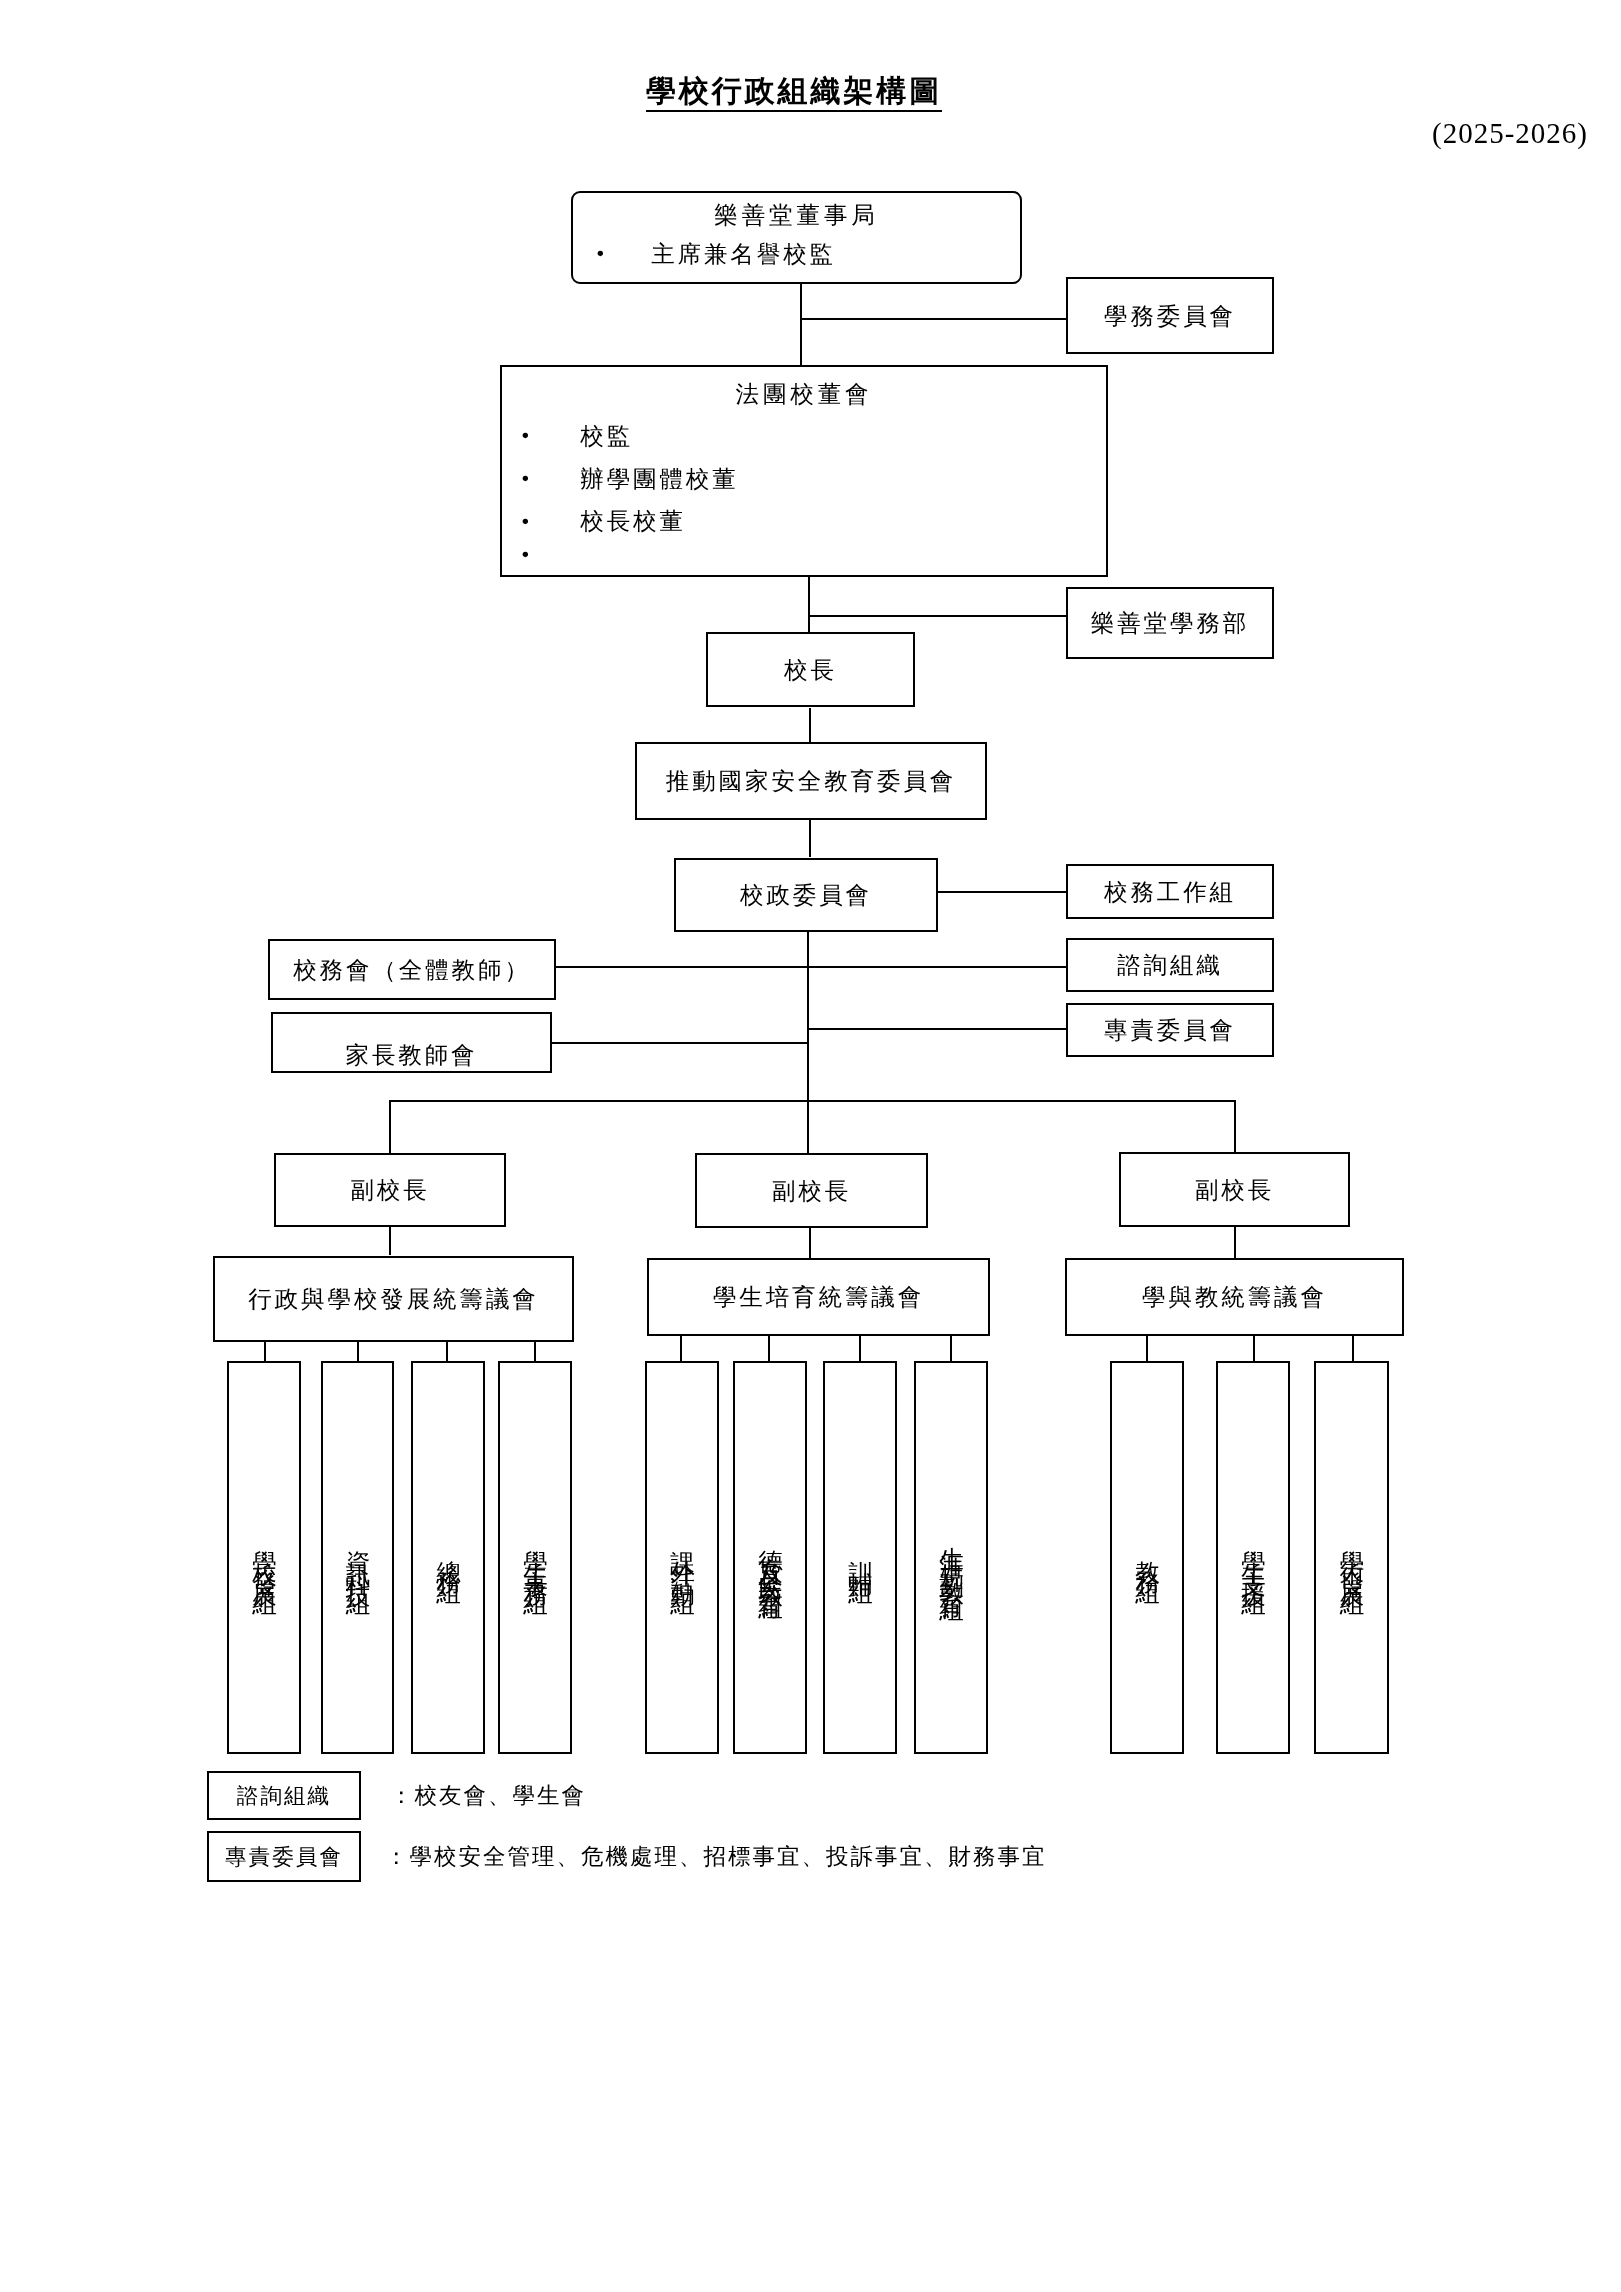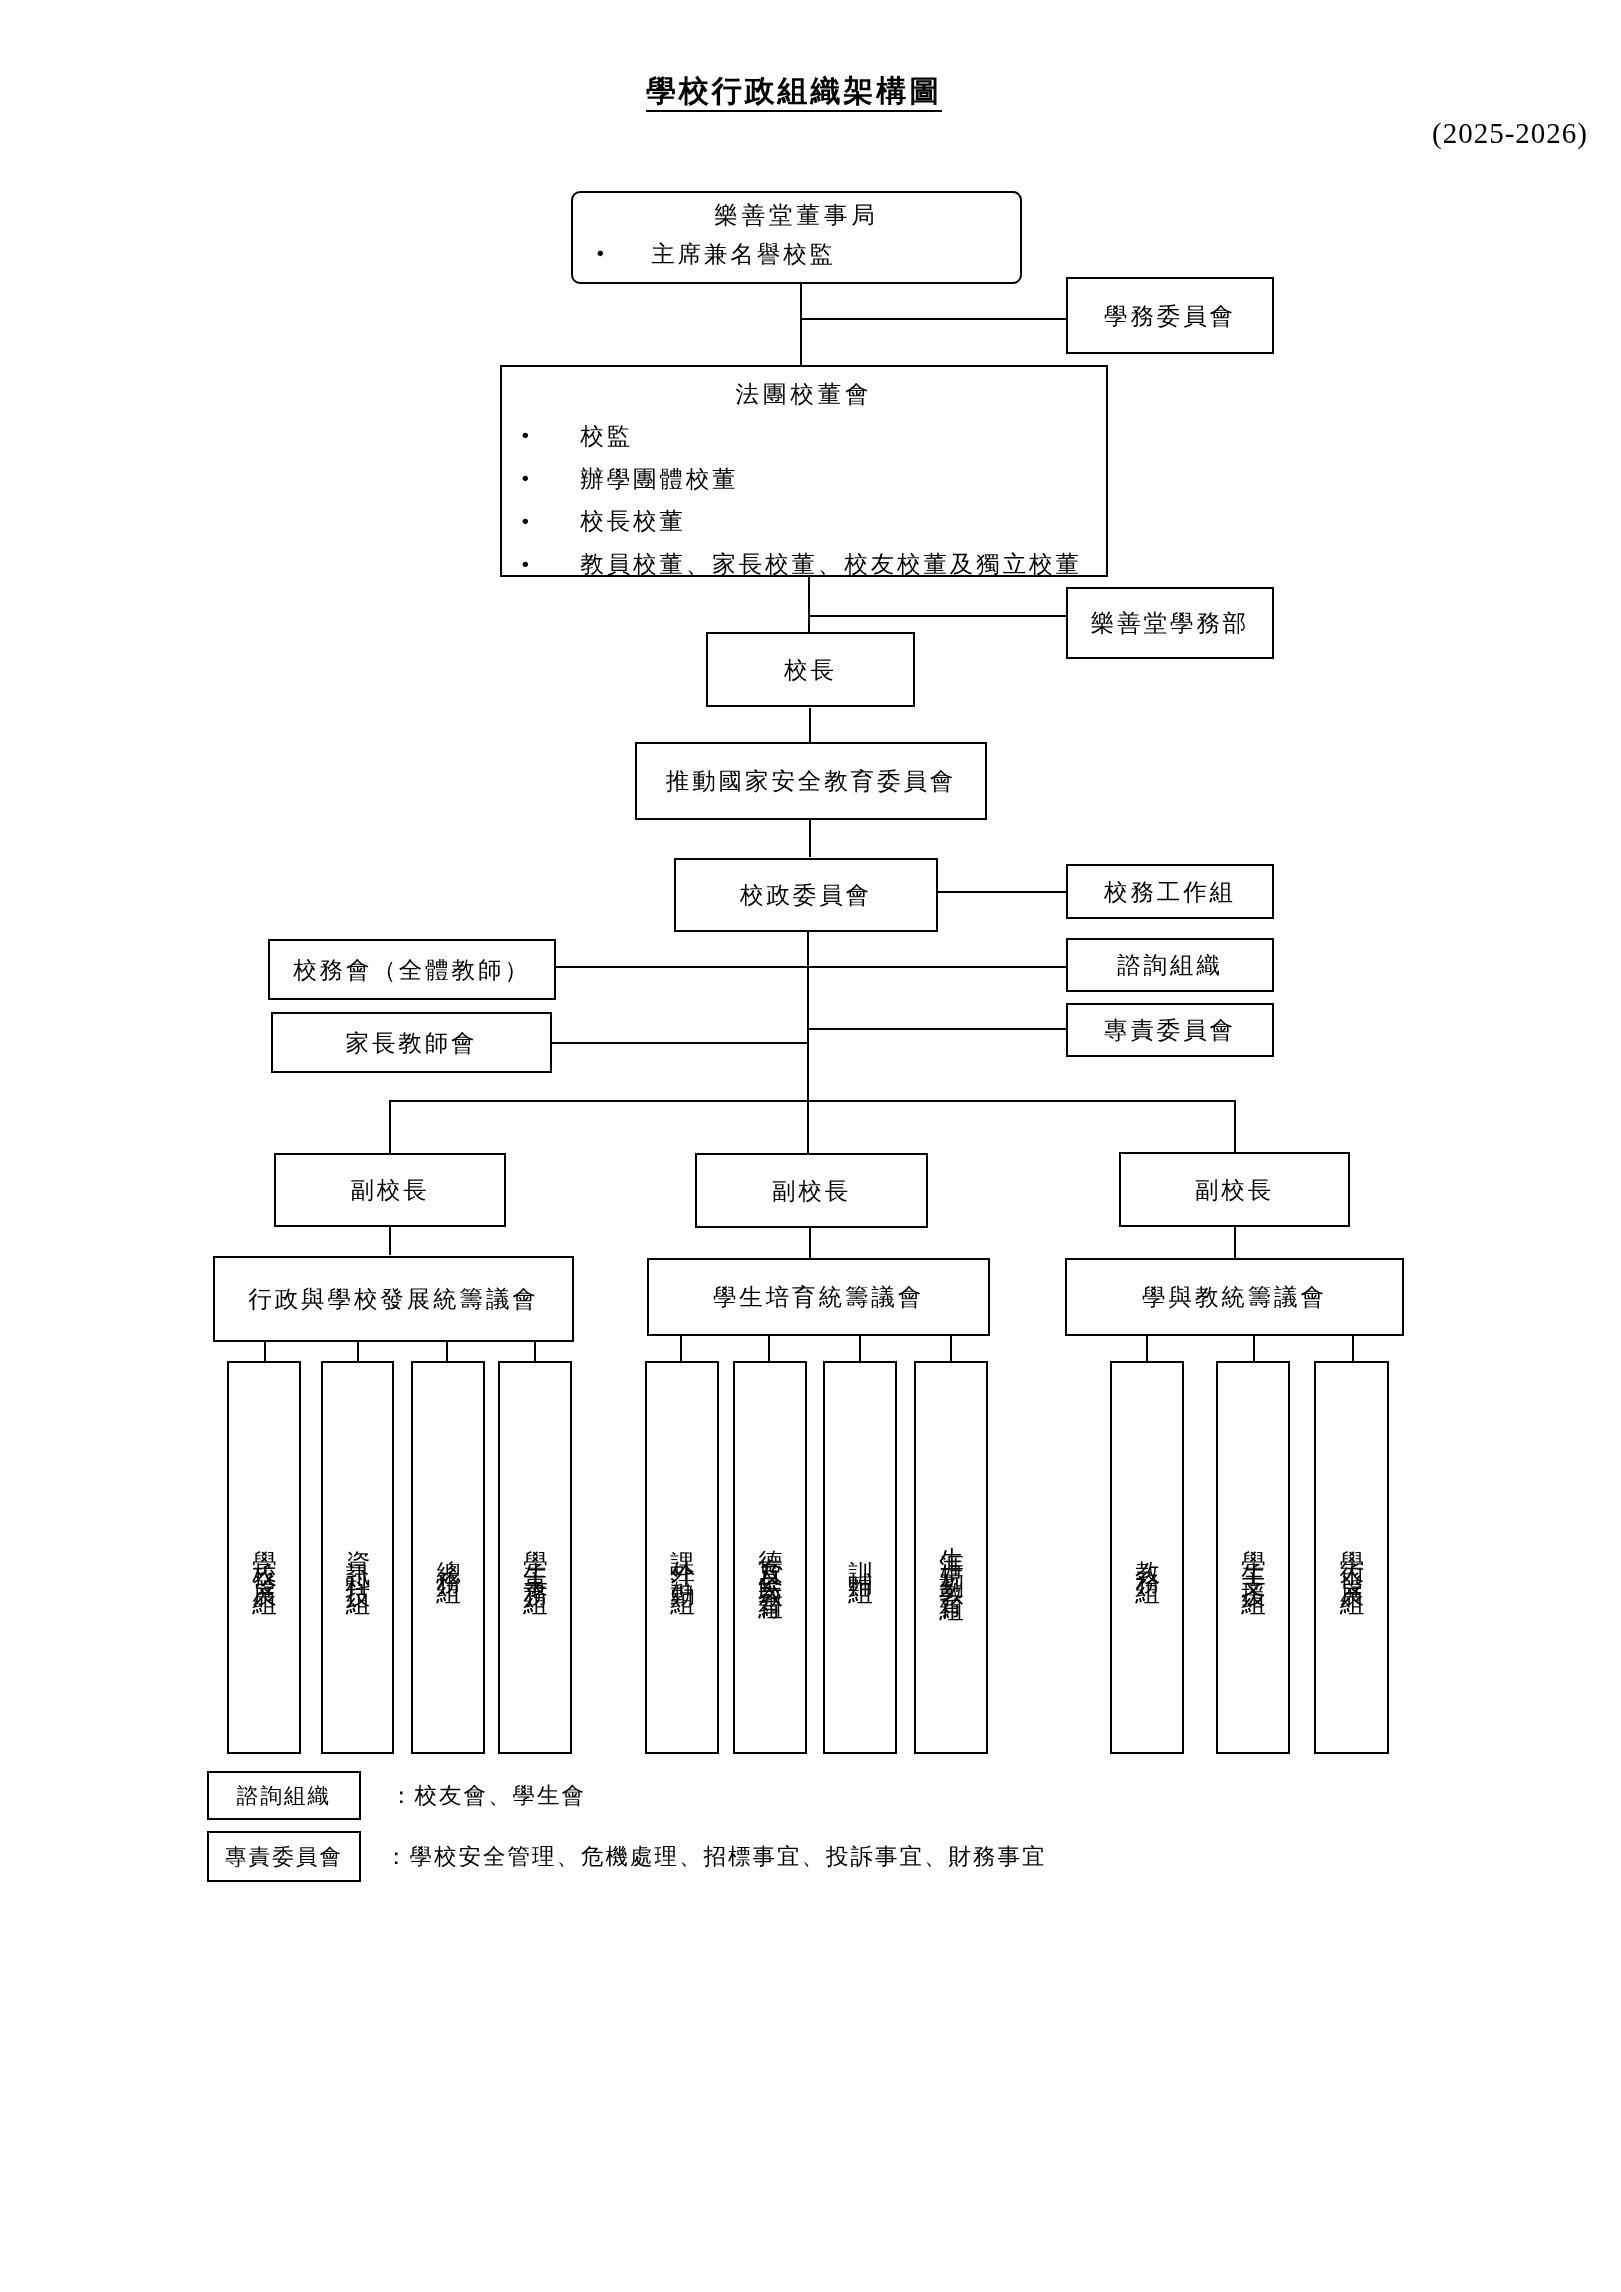--- a/index.html
+++ b/index.html
@@ -104,21 +104,20 @@
     <div class="bullet-row" style="padding-left:19.6px;margin-top:10.8px;">
       <span class="bullet">●</span>
       <span class="btext" style="margin-left:51px;">辦學團體校董</span>
     </div>
     <div class="bullet-row" style="padding-left:19.6px;margin-top:10.8px;">
       <span class="bullet">●</span>
       <span class="btext" style="margin-left:51px;">校長校董</span>
     </div>
     <div class="bullet-row" style="padding-left:19.6px;margin-top:10.8px;">
       <span class="bullet">●</span>
-      <span class="btext" style="margin-left:51px;">教員校董、家長校董、校友校董及獨立校董</span>
     </div>
   </div>
 
   <div class="box center" style="left:1066px;top:587px;width:208px;height:72px;">
     <span class="lbl">樂善堂學務部</span>
   </div>
 
   <div class="box center" style="left:635px;top:742px;width:352px;height:78px;">
     <span class="lbl">推動國家安全教育委員會</span>
   </div>
@@ -140,21 +139,21 @@
   </div>
 
   <div class="box center" style="left:1066px;top:1003px;width:208px;height:54px;">
     <span class="lbl">專責委員會</span>
   </div>
 
   <div class="box center" style="left:268px;top:939px;width:288px;height:61px;">
     <span class="lbl">校務會（全體教師）</span>
   </div>
 
-  <div class="box center" style="left:271px;top:1012px;width:281px;height:61px;">
+  <div class="box center" style="left:271px;top:1012px;width:281px;height:61px;align-items:flex-end;">
     <span class="lbl">家長教師會</span>
   </div>
 
   <div class="box center" style="left:274px;top:1153px;width:232px;height:74px;">
     <span class="lbl">副校長</span>
   </div>
   <div class="box center" style="left:695px;top:1153px;width:233px;height:75px;">
     <span class="lbl">副校長</span>
   </div>
   <div class="box center" style="left:1119px;top:1152px;width:231px;height:75px;">

